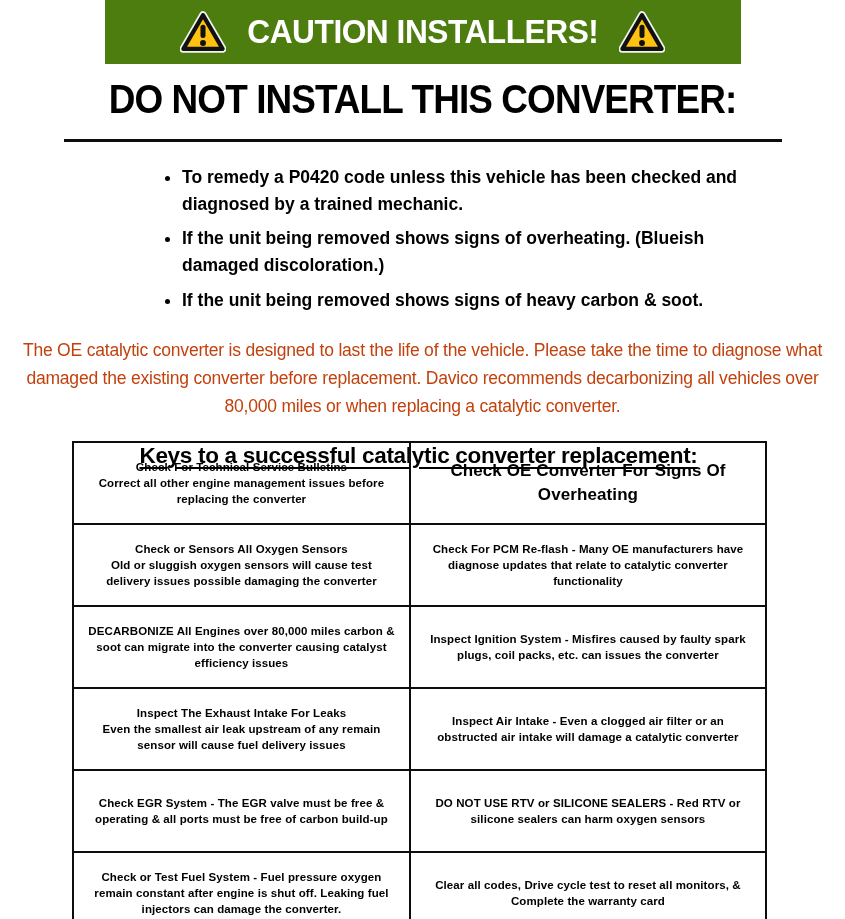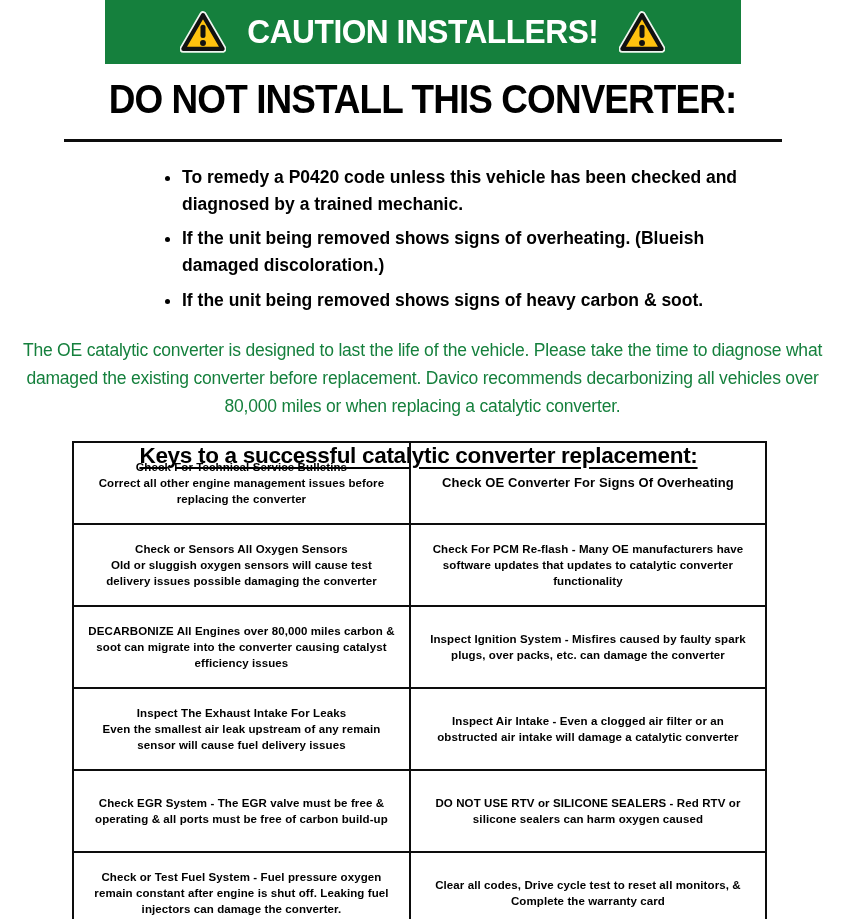--- a/index.html
+++ b/index.html
@@ -59,21 +59,21 @@
   ul.warnings li { margin-bottom: 7px; }
 
   
   p.note {
     margin: 22px auto 0 auto;
     width: 828px;
     text-align: center;
     font-size: 17.5px;
     font-weight: 400;
     line-height: 1.62;
-    color: #15803d;
+    color: #c2410c;
     letter-spacing: -0.2px;
   }
 
   
   h2.keys {
     margin: 22px 8px 0 0;
     text-align: center;
     font-size: 22.5px;
     font-weight: 800;
     letter-spacing: -0.3px;
@@ -95,29 +95,29 @@
     text-align: center;
     vertical-align: middle;
     padding: 4px 14px;
     font-size: 11.5px;
     font-weight: 700;
     line-height: 1.4;
     letter-spacing: 0.1px;
   }
   table.keys-table td.col-left  { width: 48.5%; }
   table.keys-table td.col-right { width: 51.5%; }
-  table.keys-table td.big { font-size: 13px; margin-left: 24px; }
+  table.keys-table td.big { font-size: 17px; margin-left: 24px; }
   .cell-line { display: block; }
 </style>
 </head>
 <body>
 
 <div class="page">
 
-  <div class="banner" style="background: #15803d;">
+  <div class="banner" style="background: #4d7c0f;">
     <span class="tri">
       <svg viewBox="0 0 100 92" xmlns="http://www.w3.org/2000/svg">
         <path d="M50 9 L93 83 L7 83 Z" fill="none" stroke="#eef6ef" stroke-width="17" stroke-linejoin="round"></path>
         <path class="tri-body" d="M50 9 L93 83 L7 83 Z" fill="#FFC20E" stroke="#111111" stroke-width="9" stroke-linejoin="round"></path>
         <rect x="44.5" y="30" width="11" height="29" rx="5.5" fill="#111111"></rect>
         <circle cx="50" cy="70" r="6.5" fill="#111111"></circle>
       </svg>
     </span>
     <span class="banner-text">CAUTION INSTALLERS!</span>
     <span class="tri">
@@ -154,46 +154,46 @@
           <td class="col-right big">
             <div class="cell-line">Check OE Converter For Signs Of Overheating</div>
           </td>
         </tr>
         <tr>
           <td class="col-left">
             <div class="cell-line">Check or Sensors All Oxygen Sensors</div>
             <div class="cell-line">Old or sluggish oxygen sensors will cause test delivery issues possible damaging the converter</div>
           </td>
           <td class="col-right">
-            <div class="cell-line">Check For PCM Re-flash - Many OE manufacturers have software updates that updates to catalytic converter functionality</div>
+            <div class="cell-line">Check For PCM Re-flash - Many OE manufacturers have diagnose updates that relate to catalytic converter functionality</div>
           </td>
         </tr>
         <tr>
           <td class="col-left">
             <div class="cell-line">DECARBONIZE All Engines over 80,000 miles carbon &amp; soot can migrate into the converter causing catalyst efficiency issues</div>
           </td>
           <td class="col-right">
-            <div class="cell-line">Inspect Ignition System - Misfires caused by faulty spark plugs, over packs, etc. can damage the converter</div>
+            <div class="cell-line">Inspect Ignition System - Misfires caused by faulty spark plugs, coil packs, etc. can issues the converter</div>
           </td>
         </tr>
         <tr>
           <td class="col-left">
             <div class="cell-line">Inspect The Exhaust Intake For Leaks</div>
             <div class="cell-line">Even the smallest air leak upstream of any remain sensor will cause fuel delivery issues</div>
           </td>
           <td class="col-right">
             <div class="cell-line">Inspect Air Intake - Even a clogged air filter or an obstructed air intake will damage a catalytic converter</div>
           </td>
         </tr>
         <tr>
           <td class="col-left">
             <div class="cell-line">Check EGR System - The EGR valve must be free &amp; operating &amp; all ports must be free of carbon build-up</div>
           </td>
           <td class="col-right">
-            <div class="cell-line">DO NOT USE RTV or SILICONE SEALERS - Red RTV or silicone sealers can harm oxygen caused</div>
+            <div class="cell-line">DO NOT USE RTV or SILICONE SEALERS - Red RTV or silicone sealers can harm oxygen sensors</div>
           </td>
         </tr>
         <tr>
           <td class="col-left">
             <div class="cell-line">Check or Test Fuel System - Fuel pressure oxygen remain constant after engine is shut off.  Leaking fuel injectors can damage the converter.</div>
           </td>
           <td class="col-right">
             <div class="cell-line">Clear all codes,  Drive cycle test to reset all monitors, &amp; Complete the warranty card</div>
           </td>
         </tr>

